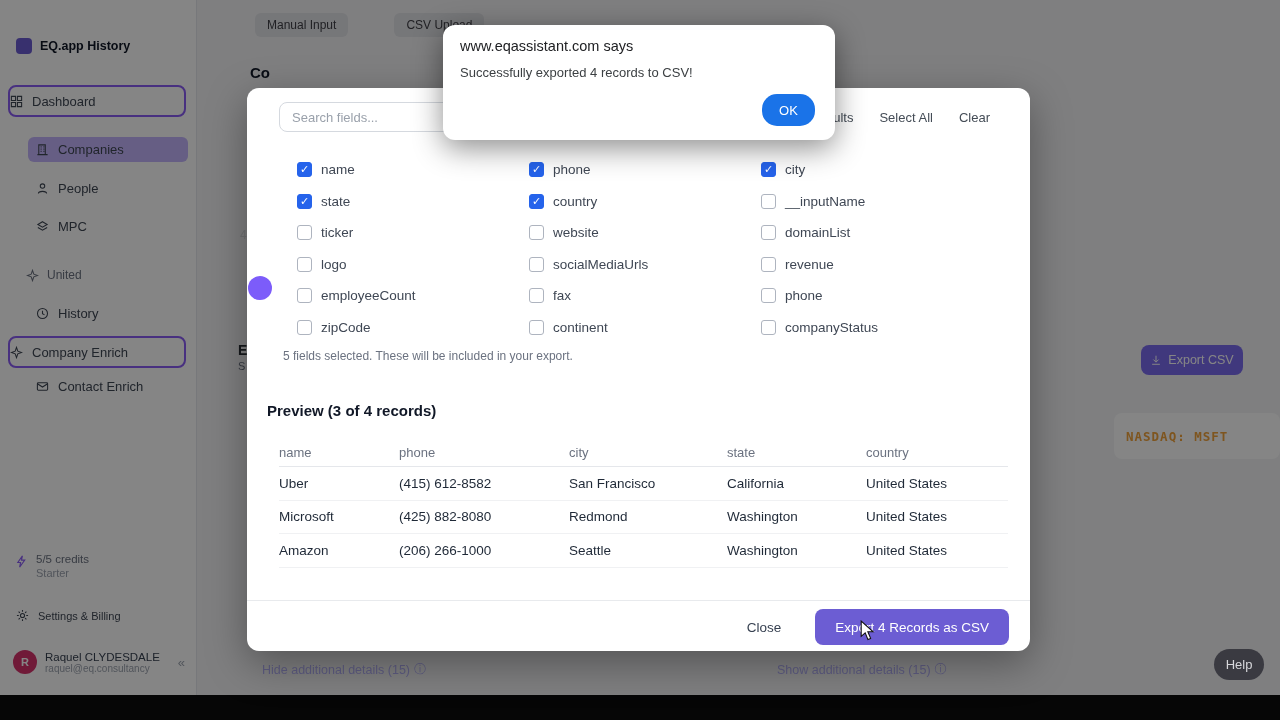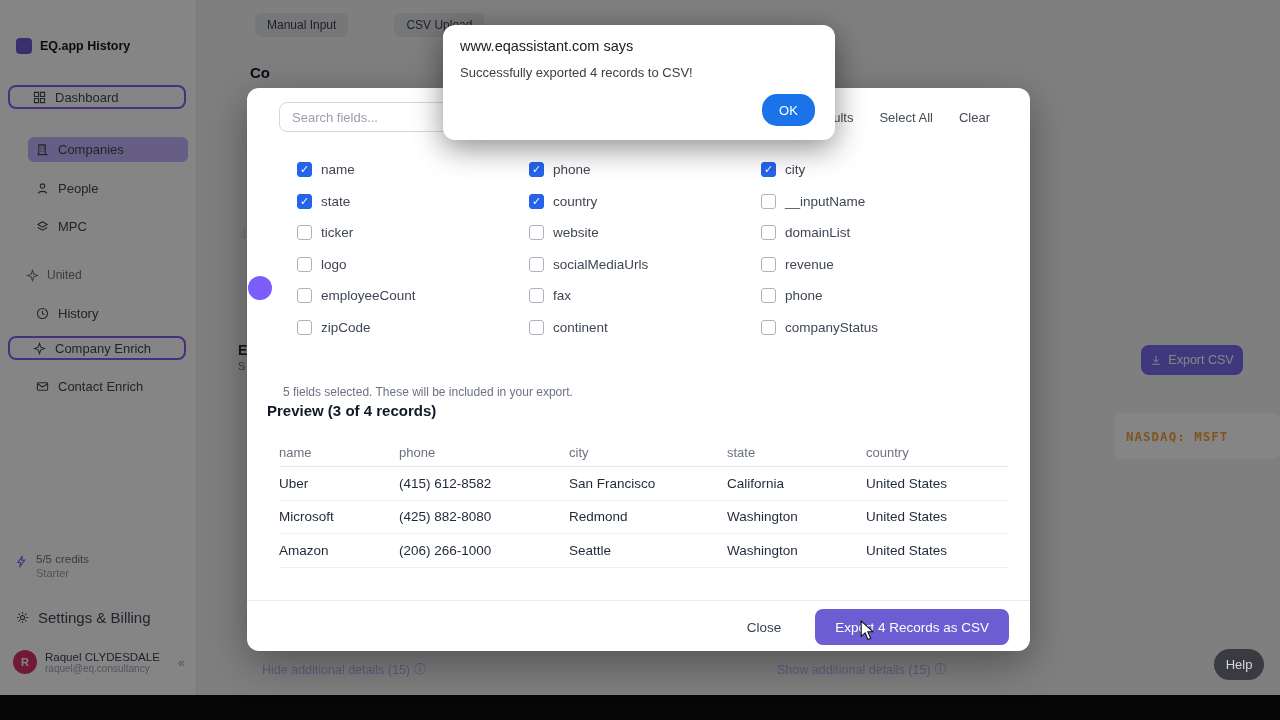--- a/index.html
+++ b/index.html
@@ -6,35 +6,35 @@
   .stage{position:relative;width:1280px;height:720px;background:#060606;overflow:hidden;
          font-family:"Liberation Sans","DejaVu Sans",sans-serif;}
   
   .page{position:absolute;left:0;top:0;width:1280px;height:695px;background:#f3f4f6;}
   .sidebar{position:absolute;left:0;top:0;width:196px;height:695px;background:#ffffff;border-right:1px solid #e5e7eb;}
   .brand{position:absolute;left:16px;top:38px;display:flex;align-items:center;gap:8px;}
   .logo{width:16px;height:16px;border-radius:4px;background:var(--accent,#6c5dd3);flex:none;}
   .brand-text{font-size:12.5px;font-weight:bold;color:#111827;}
   .nav-item{position:absolute;display:flex;align-items:center;gap:9px;font-size:13px;color:#3f4754;box-sizing:border-box;}
   .icn{width:13px;height:13px;fill:none;stroke:currentColor;stroke-width:1.15;flex:none;}
-  .nav-ring{border:2px solid #8b5cf6;border-radius:8px;padding:0 23px;height:24px;width:178px;}
+  .nav-ring{border:2px solid #8b5cf6;border-radius:8px;padding:0 0;height:32px;width:178px;}
   .nav-dashboard{left:8px;top:85px;}
   .nav-sub{left:28px;padding:0 8px;height:25px;width:160px;border-radius:6px;}
   .nav-companies{top:137px;background:#c4b5fd;}
   .nav-people{top:176px;}
   .nav-mpc{top:214px;}
   .nav-section{left:26px;top:268px;font-size:12px;color:#6b7280;gap:8px;}
   .nav-history{top:301px;}
   .nav-company-enrich{left:8px;top:336px;}
   .nav-contact-enrich{top:374px;}
   .credits{position:absolute;left:15px;top:553px;display:flex;gap:8px;align-items:flex-start;}
   .credits .icn{color:#8b5cf6;margin-top:2px;}
   .c1{font-size:11.5px;color:#6b7280;}
   .c2{font-size:11px;color:#9ca3af;margin-top:2px;}
-  .settings{position:absolute;left:16px;top:609px;display:flex;align-items:center;gap:9px;font-size:15px;color:#3f4754;}
+  .settings{position:absolute;left:16px;top:609px;display:flex;align-items:center;gap:9px;font-size:11px;color:#3f4754;}
   .user{position:absolute;left:13px;top:650px;display:flex;align-items:center;gap:8px;width:172px;}
   .avatar{width:24px;height:24px;border-radius:50%;background:var(--avatar_pink,#d6336c);color:#fff;font-size:11px;font-weight:bold;
           display:flex;align-items:center;justify-content:center;flex:none;}
   .u-name{font-size:11.5px;color:#374151;white-space:nowrap;}
   .u-mail{font-size:10px;color:#9ca3af;white-space:nowrap;}
   .collapse{margin-left:auto;color:#9ca3af;font-size:13px;}
   .collapse::after{content:"\00AB";}
   
   .tabs{position:absolute;left:255px;top:13px;display:flex;gap:46px;}
   .tab{background:#e3e4e8;color:#3f3f46;font-size:12px;padding:5px 12px;border-radius:6px;white-space:nowrap;}
@@ -66,21 +66,21 @@
   .search::placeholder{color:#9aa1ab;}
   .actions{position:absolute;right:40px;top:14px;height:30px;display:flex;align-items:center;gap:26px;}
   .txt-btn{background:none;border:none;padding:0;font-size:13px;color:#444c56;font-family:inherit;white-space:nowrap;}
   .field-grid{position:absolute;left:50px;top:66px;width:700px;display:grid;grid-template-columns:232px 232px 232px;
               grid-auto-rows:31.5px;}
   .field{display:flex;align-items:center;gap:9px;font-size:13.5px;color:#3f4754;}
   .checkbox{width:15px;height:15px;box-sizing:border-box;border:1.5px solid #aeb4bf;border-radius:3px;background:#fff;flex:none;
             display:flex;align-items:center;justify-content:center;color:#fff;}
   .checkbox.checked{background:var(--checkbox_blue,#2563eb);border-color:var(--checkbox_blue,#2563eb);}
   .checkbox.checked::after{content:"\2713";font-size:11px;line-height:1;}
-  .note{position:absolute;left:36px;top:261px;font-size:12px;color:#6b7280;margin-top:36px;}
+  .note{position:absolute;left:36px;top:261px;font-size:12px;color:#6b7280;}
   .preview-title{position:absolute;left:20px;top:314px;font-size:15px;font-weight:bold;color:#111827;}
   .ptable{position:absolute;left:32px;right:22px;top:350px;}
   .cols{display:grid;grid-template-columns:120px 170px 158px 139px 1fr;}
   .tr-head{height:28px;align-items:center;color:#6b7280;font-size:13px;border-bottom:1px solid #e5e7eb;}
   .tr-row{height:32.5px;align-items:center;color:#1f2937;font-size:13.5px;border-bottom:1px solid #f0f1f3;}
   .footer-line{position:absolute;left:0;right:0;top:512px;border-top:1px solid #e8eaed;}
   .modal-footer{position:absolute;right:21px;top:521px;display:flex;align-items:center;gap:20px;}
   .btn-close{background:none;border:none;font-size:13.5px;color:#374151;padding:8px 14px;font-family:inherit;}
   .btn-export{height:36px;padding:0 20px;background:var(--accent,#6c5dd3);color:#fff;border:none;border-radius:8px;
               font-size:13.5px;font-family:inherit;}

